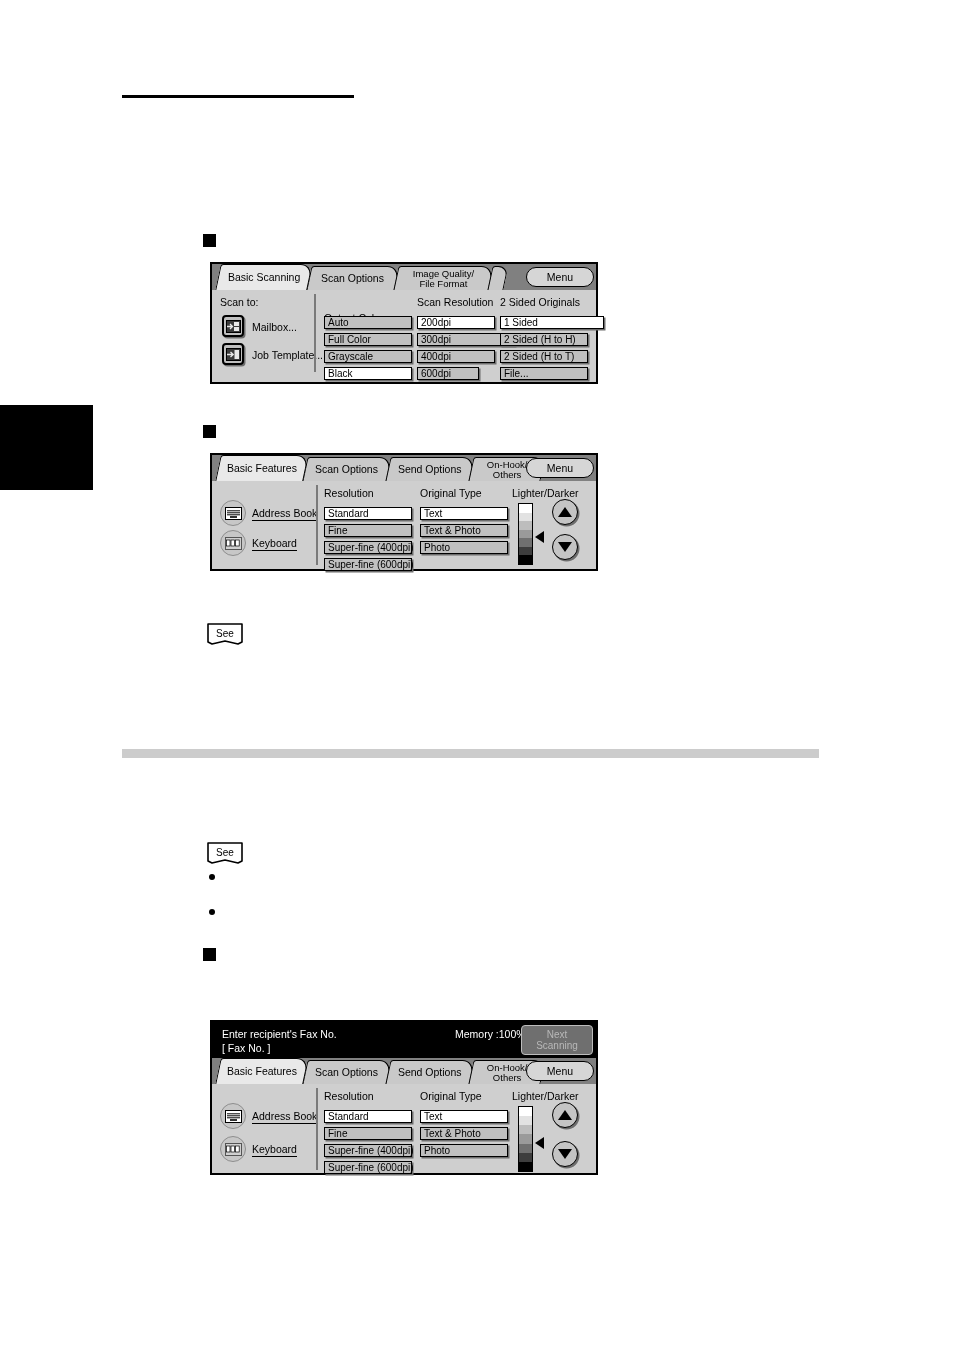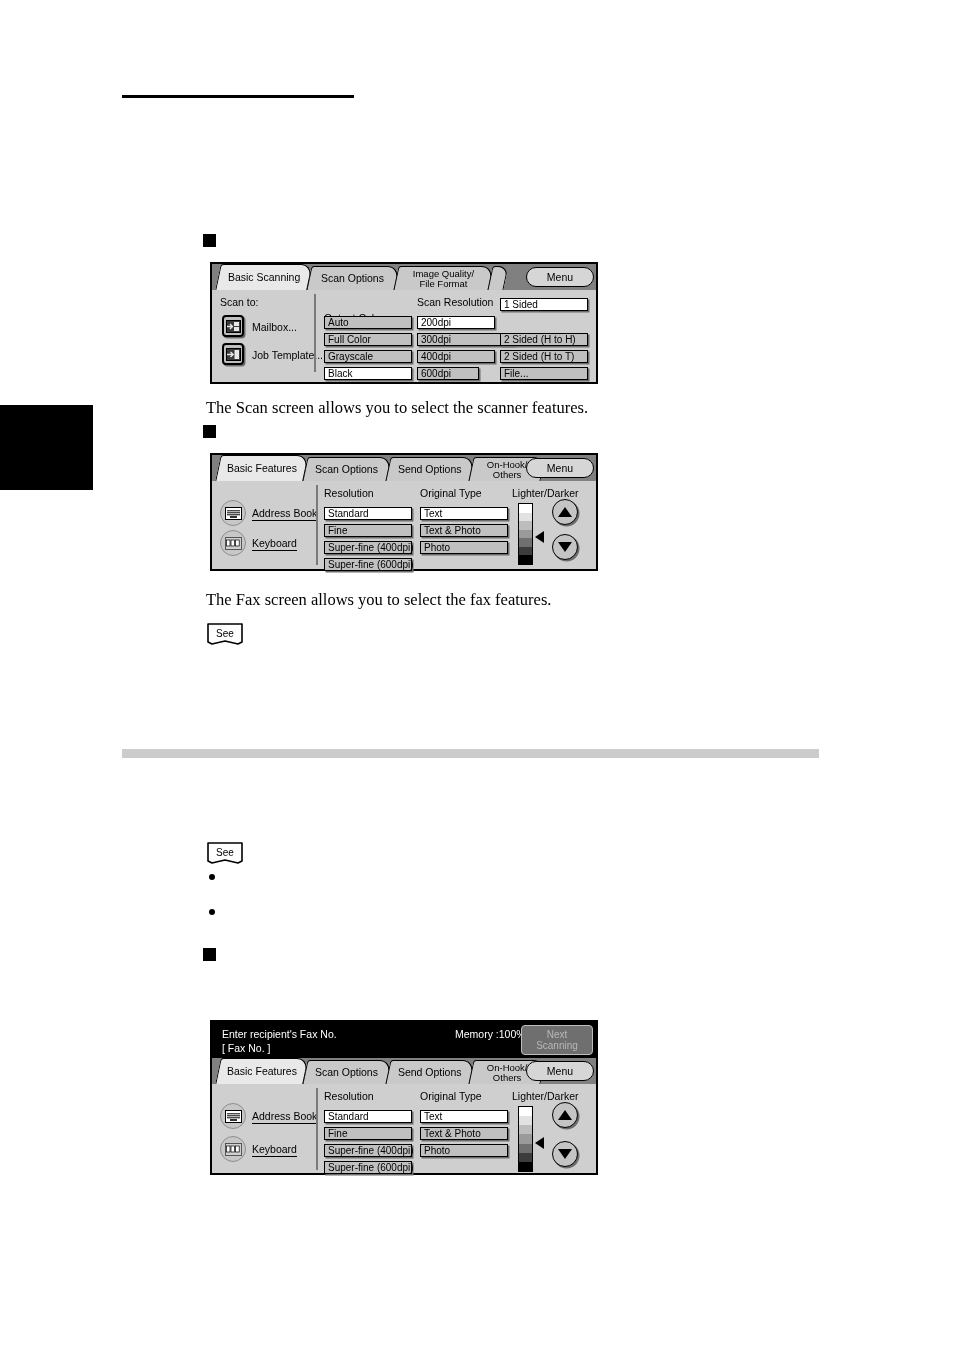--- a/index.html
+++ b/index.html
@@ -313,23 +313,21 @@
 <div class="page">
 
   <div class="header-rule"></div>
   <div class="black-tab"></div>
   <div class="gray-band"></div>
 
   <div class="sq-bullet" style="left:203px; top:234px;"></div>
   <div class="sq-bullet" style="left:203px; top:425px;"></div>
   <div class="sq-bullet" style="left:203px; top:948px;"></div>
 
-  <div class="body-text" style="left:206px; top:398px;">The Scan screen allows you to select the scanner features.</div>
-
-  <div class="body-text" style="left:206px; top:590px;">The Fax screen allows you to select the fax features.</div>
+
 
   <div class="see-icon" style="left:206px; top:622px;">
     <svg width="38" height="24" viewBox="0 0 38 24">
       <path d="M2,2 L36,2 L36,20 L32,22 L19,19 L6,22 L2,20 Z" fill="#ffffff" stroke="#000000" stroke-width="1.6" stroke-linejoin="round"></path>
       <text x="19" y="14.5" font-family="Liberation Sans, sans-serif" font-size="10" text-anchor="middle" fill="#000000">See</text>
     </svg>
   </div>
 
   <div class="see-icon" style="left:206px; top:841px;">
     <svg width="38" height="24" viewBox="0 0 38 24">
@@ -391,21 +389,21 @@
       <div class="optbtn" style="left:112px; top:60px; width:88px;">Grayscale</div>
       <div class="optbtn sel" style="left:112px; top:77px; width:88px;">Black</div>
 
       <div class="col-head" style="left:205px; top:6px;">Scan Resolution</div>
       <div class="optbtn sel" style="left:205px; top:26px; width:78px;">200dpi</div>
       <div class="optbtn" style="left:205px; top:43px; width:98px;">300dpi</div>
       <div class="optbtn" style="left:205px; top:60px; width:78px;">400dpi</div>
       <div class="optbtn" style="left:205px; top:77px; width:62px;">600dpi</div>
 
       <div class="col-head" style="left:288px; top:6px;">2 Sided Originals</div>
-      <div class="optbtn sel" style="left:288px; top:8px; width:88px;">1 Sided</div>
+      <div class="optbtn sel" style="left:288px; top:26px; width:104px;">1 Sided</div>
       <div class="optbtn" style="left:288px; top:43px; width:88px;">2 Sided (H to H)</div>
       <div class="optbtn" style="left:288px; top:60px; width:88px;">2 Sided (H to T)</div>
       <div class="optbtn" style="left:288px; top:77px; width:88px;">File...</div>
     </div>
   </div>
 
   <div class="panel" style="left:210px; top:453px; width:388px; height:118px;">
 
     <div class="tabstrip">
       <div class="tab active" style="left:6px; width:88px;">

